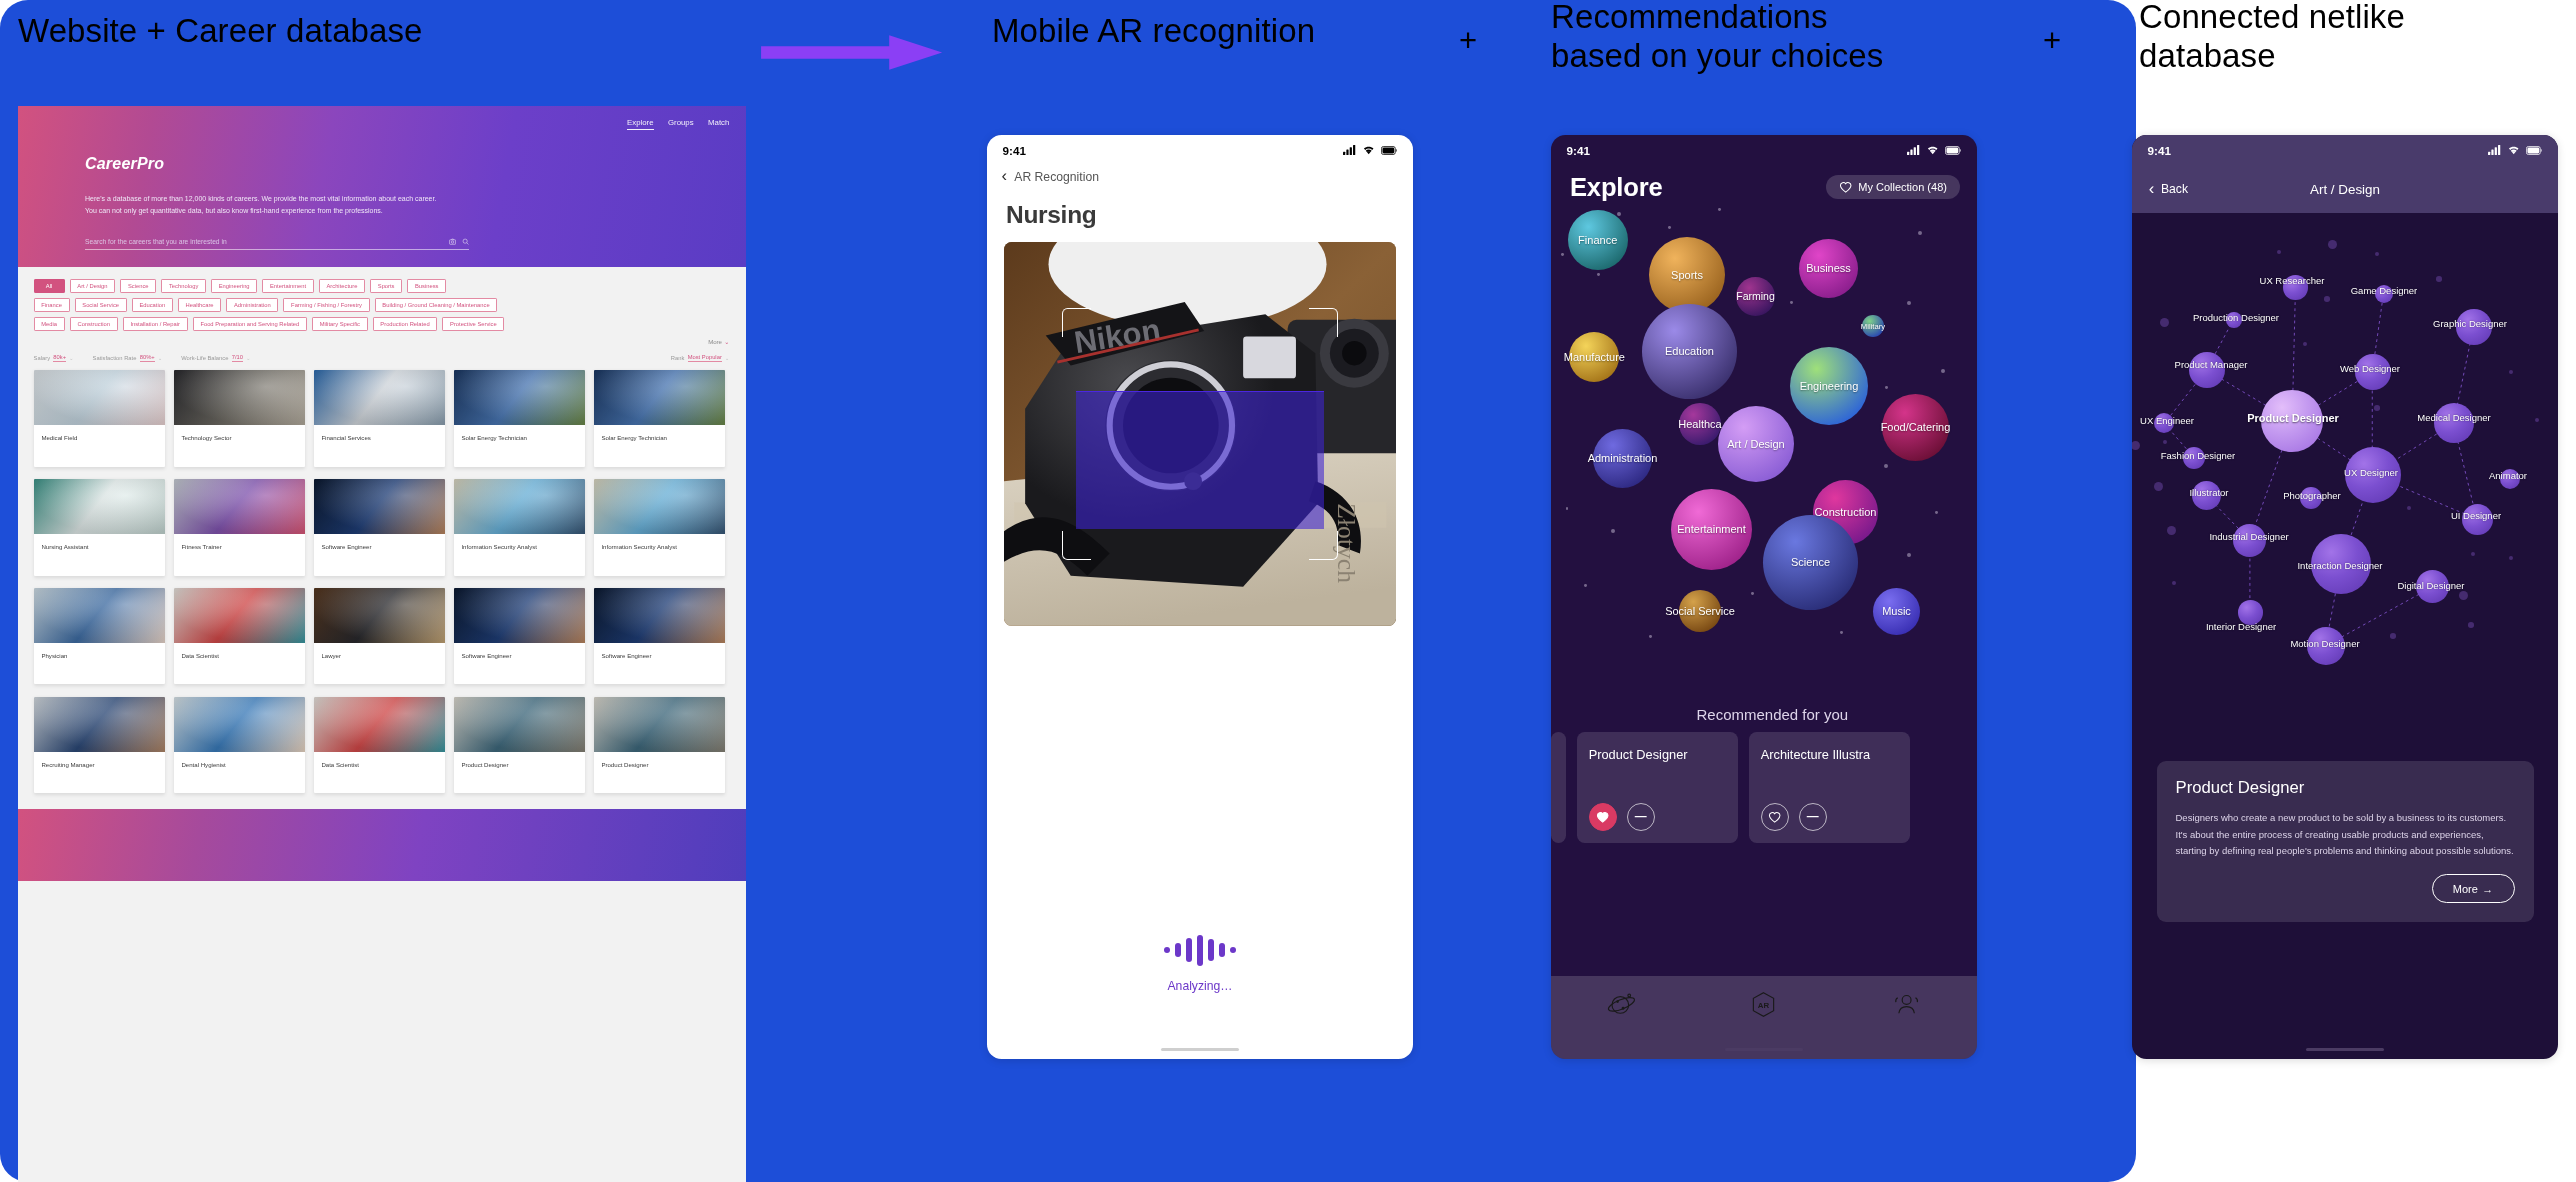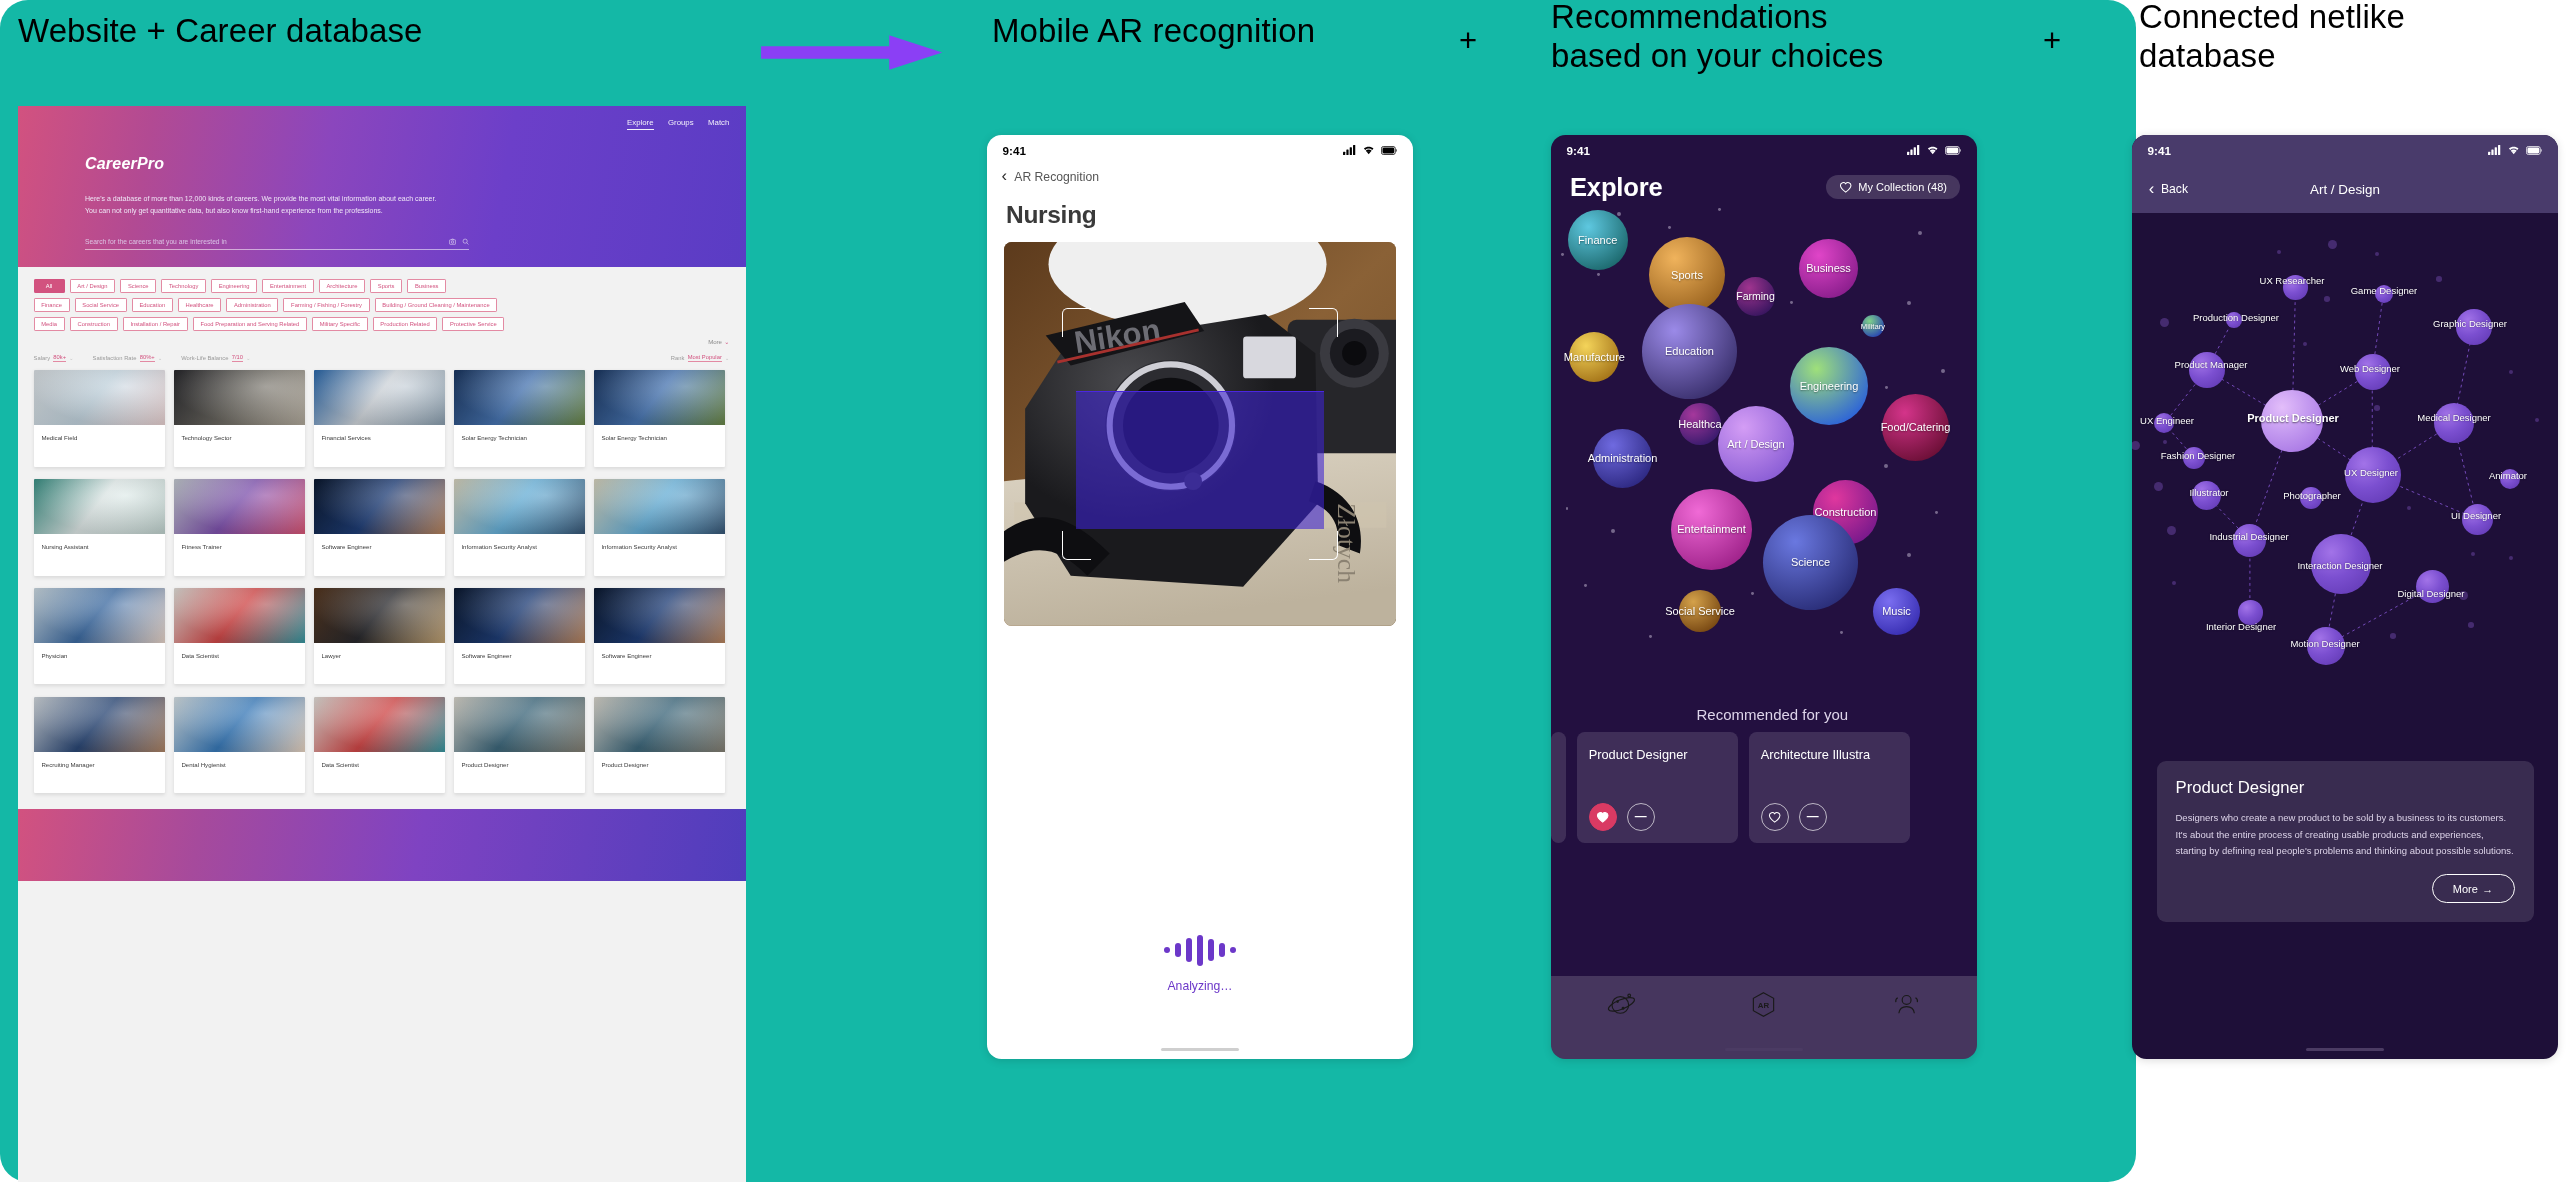--- a/index.html
+++ b/index.html
@@ -2,21 +2,21 @@
 <html style="font-size:9px"><head>
 <meta charset="utf-8">
 <style>
   * { box-sizing: border-box; margin: 0; padding: 0; }
   html, body {
     width: 2576px; height: 1182px;
     background: #ffffff;
     font-family: "Liberation Sans", sans-serif;
     overflow: hidden;
   }
-  #stage { position: relative; width: 2136px; height: 1182px; background:#14b8a6;border-radius:28px; }
+  #stage { position: relative; width: 2136px; height: 1182px; background:#1d4ed8;border-radius:28px; }
 
   
   .caption {
     position: absolute;
     font-family: "Liberation Sans", sans-serif;
     font-weight: 400;
     color: #000;
     letter-spacing: 0.1px;
     white-space: pre-line;
   }
@@ -792,21 +792,21 @@
         <div class="nlabel" style="left: 77px; top: 279px;">Illustrator</div>
         <div class="node" style="left: 168px; top: 274px; width: 22px; height: 22px;"></div>
         <div class="nlabel" style="left: 180px; top: 282px;">Photographer</div>
         <div class="node" style="left: 330px; top: 291px; width: 31px; height: 31px;"></div>
         <div class="nlabel" style="left: 344px; top: 302px;">UI Designer</div>
         <div class="node" style="left: 101px; top: 311px; width: 33px; height: 33px;"></div>
         <div class="nlabel" style="left: 117px; top: 323px;">Industrial Designer</div>
         <div class="node" style="left: 179px; top: 321px; width: 60px; height: 60px;"></div>
         <div class="nlabel" style="left: 208px; top: 352px;">Interaction Designer</div>
         <div class="node" style="left: 284px; top: 357px; width: 33px; height: 33px;"></div>
-        <div class="nlabel" style="left: 299px; top: 380px;">Digital Designer</div>
+        <div class="nlabel" style="left: 299px; top: 372px;">Digital Designer</div>
         <div class="node" style="left: 106px; top: 387px; width: 24.5px; height: 24.5px;"></div>
         <div class="nlabel" style="left: 109px; top: 413px;">Interior Designer</div>
         <div class="node" style="left: 175px; top: 414px; width: 38px; height: 38px;"></div>
         <div class="nlabel" style="left: 193px; top: 430px;">Motion Designer</div>
       </div>
 
     <div class="infocard">
       <h3>Product Designer</h3>
       <p>Designers who create a new product to be sold by a business to its customers. It's about the entire process of creating usable products and experiences, starting by defining real people's problems and thinking about possible solutions.</p>
       <div class="more-btn">

